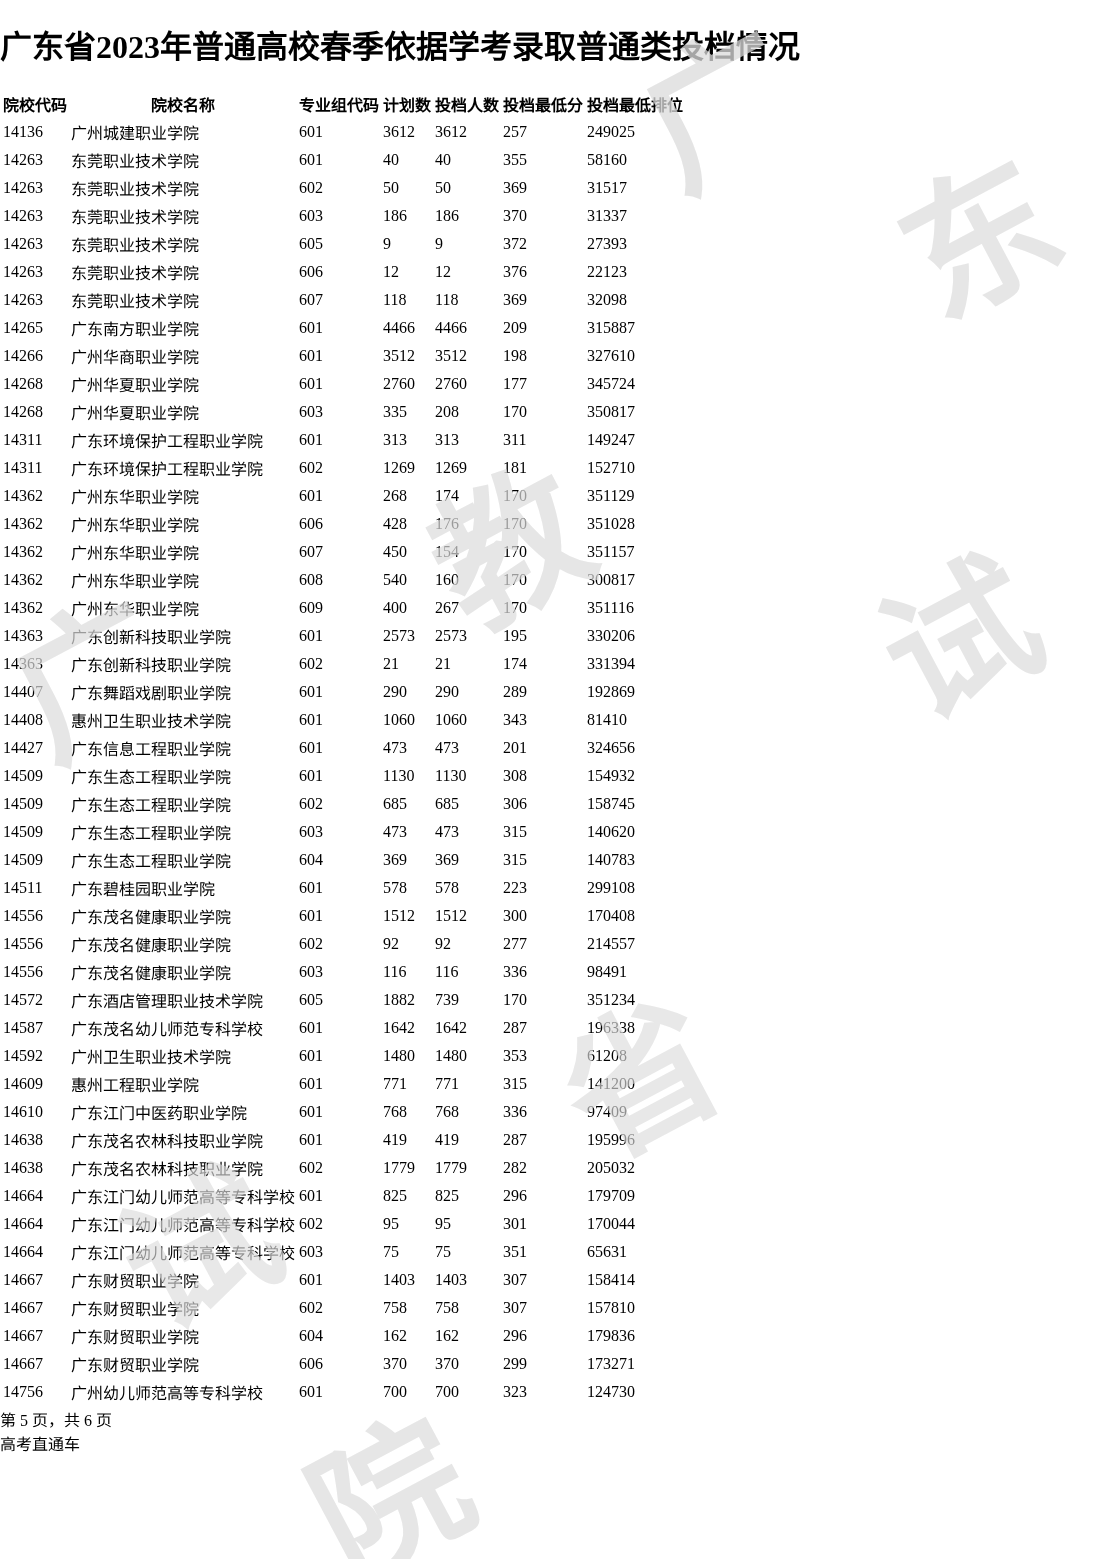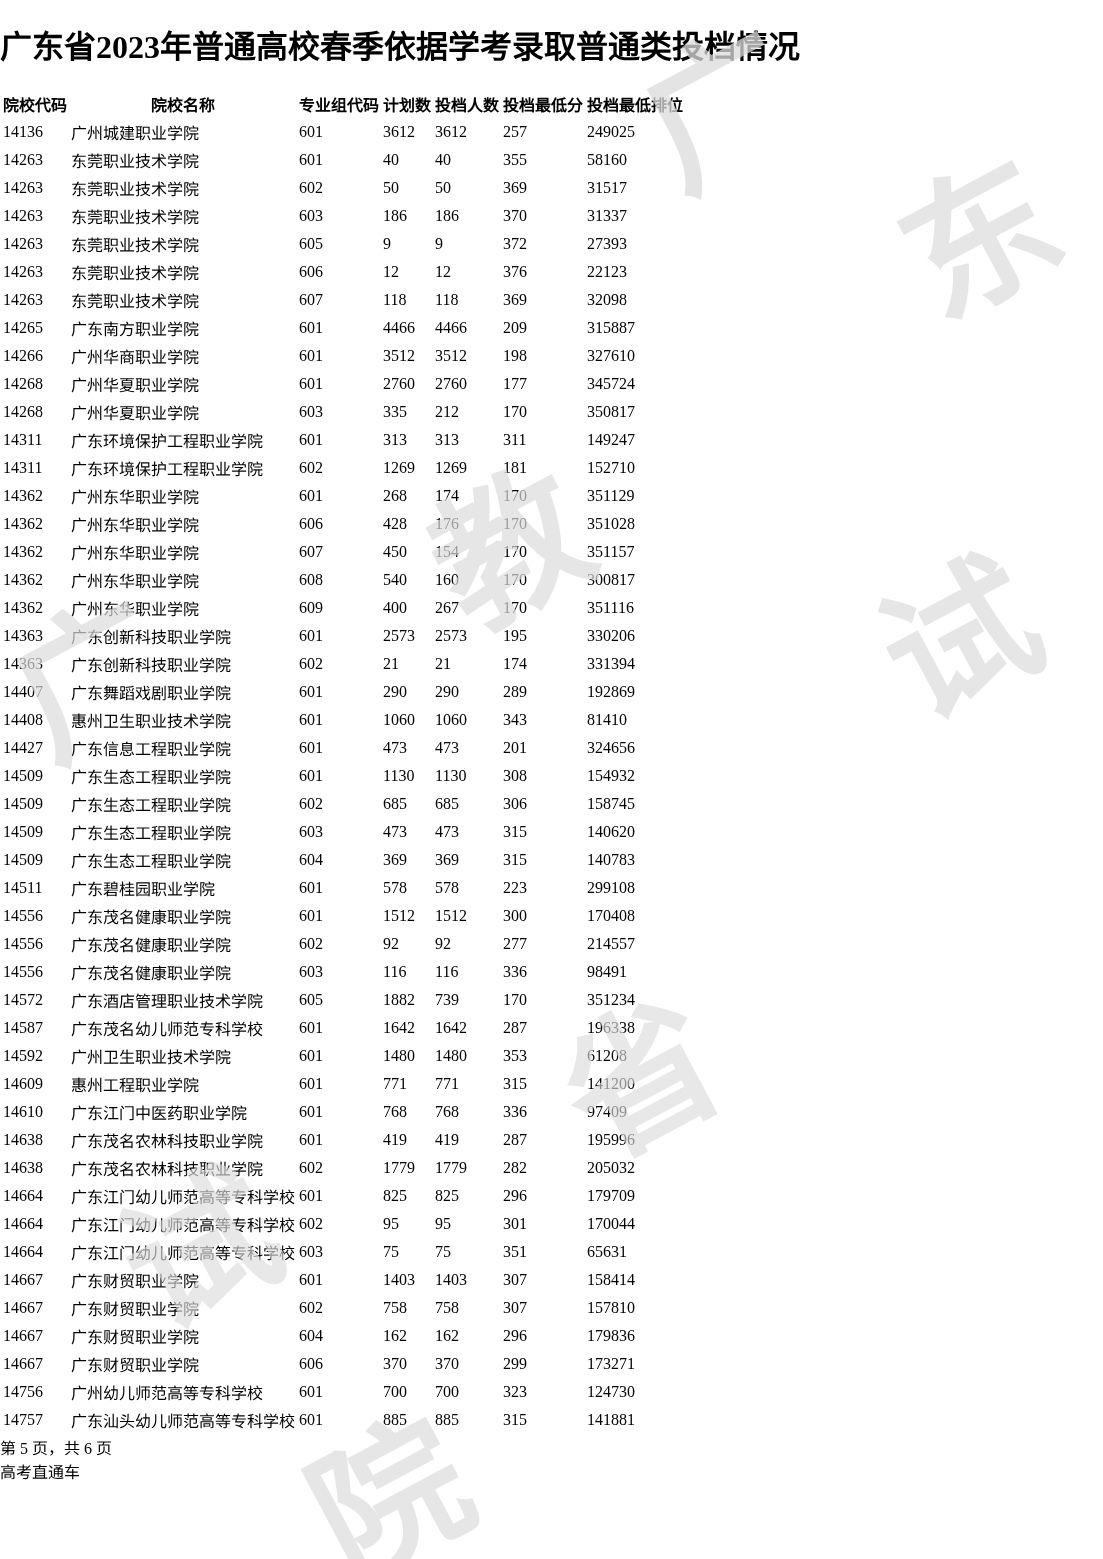--- a/index.html
+++ b/index.html
@@ -168,21 +168,21 @@
           <td>2760</td>
           <td>2760</td>
           <td>177</td>
           <td>345724</td>
         </tr>
         <tr>
           <td>14268</td>
           <td>广州华夏职业学院</td>
           <td>603</td>
           <td>335</td>
-          <td>212</td>
+          <td>208</td>
           <td>170</td>
           <td>350817</td>
         </tr>
         <tr>
           <td>14311</td>
           <td>广东环境保护工程职业学院</td>
           <td>601</td>
           <td>313</td>
           <td>313</td>
           <td>311</td>
@@ -487,28 +487,19 @@
         </tr>
         <tr>
           <td>14756</td>
           <td>广州幼儿师范高等专科学校</td>
           <td>601</td>
           <td>700</td>
           <td>700</td>
           <td>323</td>
           <td>124730</td>
         </tr>
-        <tr>
-          <td>14757</td>
-          <td>广东汕头幼儿师范高等专科学校</td>
-          <td>601</td>
-          <td>885</td>
-          <td>885</td>
-          <td>315</td>
-          <td>141881</td>
-        </tr>
       </tbody>
   </table>
 
   <div class="footer-page">第 5 页，共 6 页</div>
 </div>
 
 <div class="brand">高考直通车</div>
 
 </body></html>

